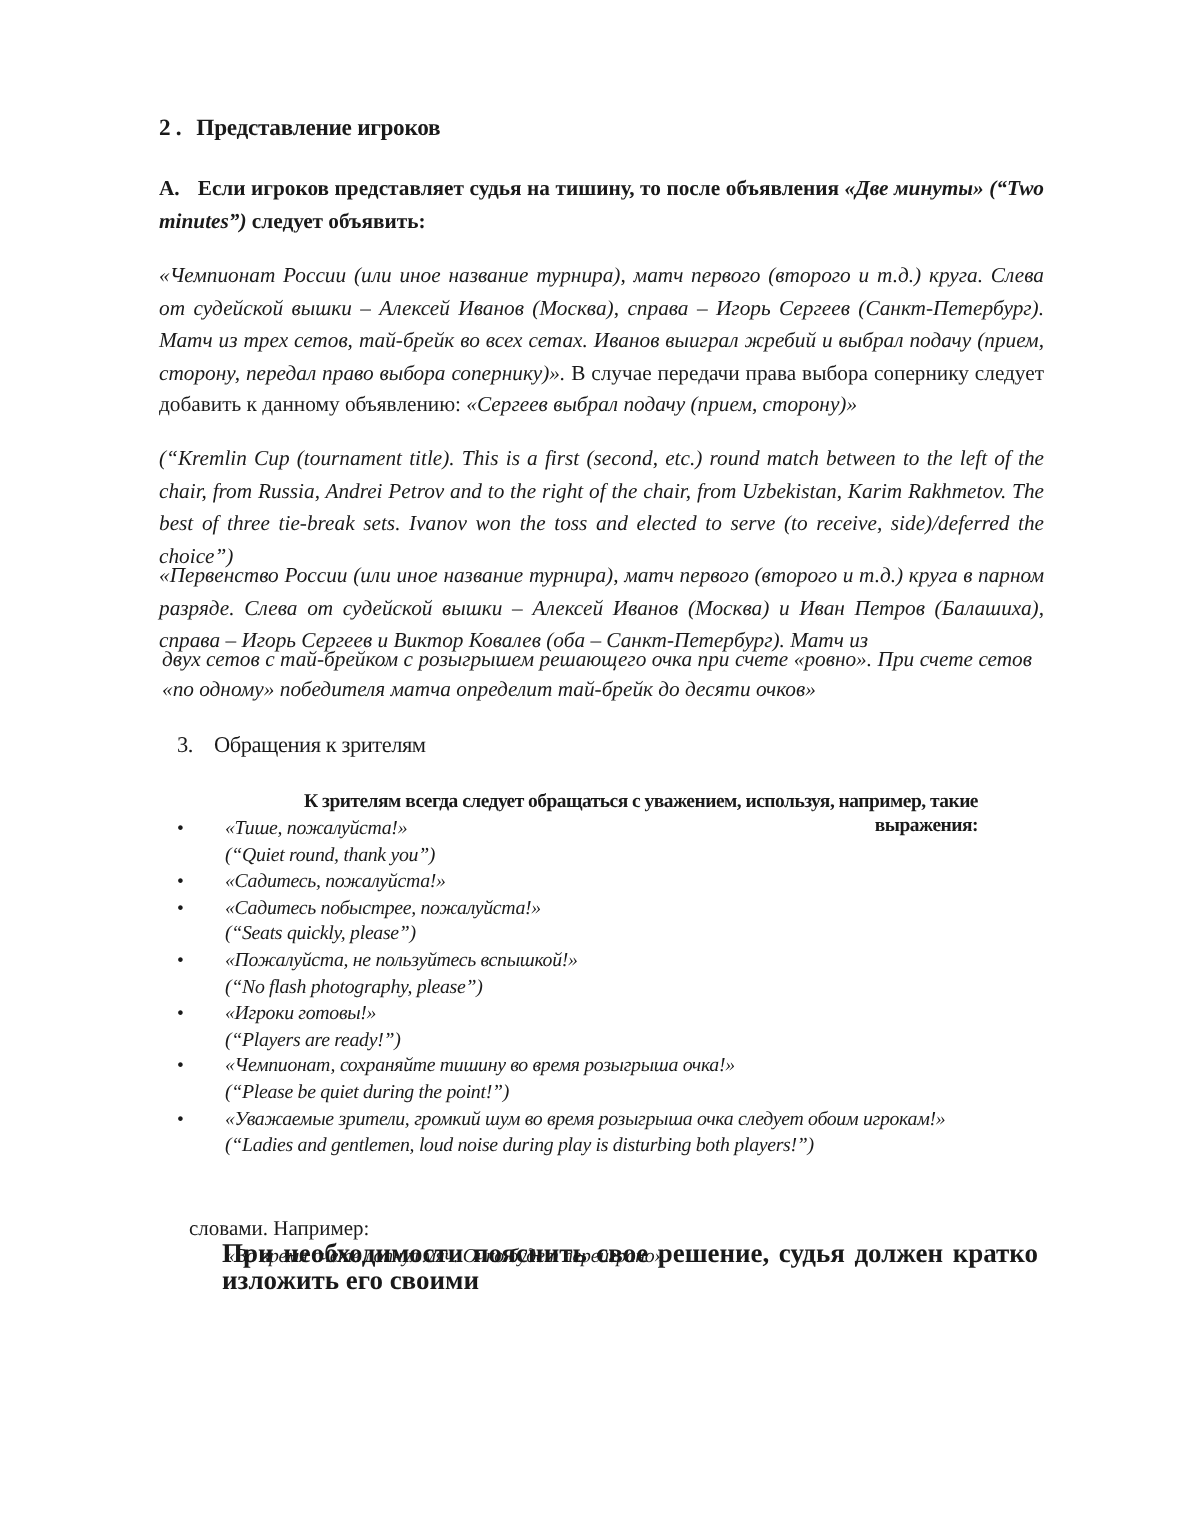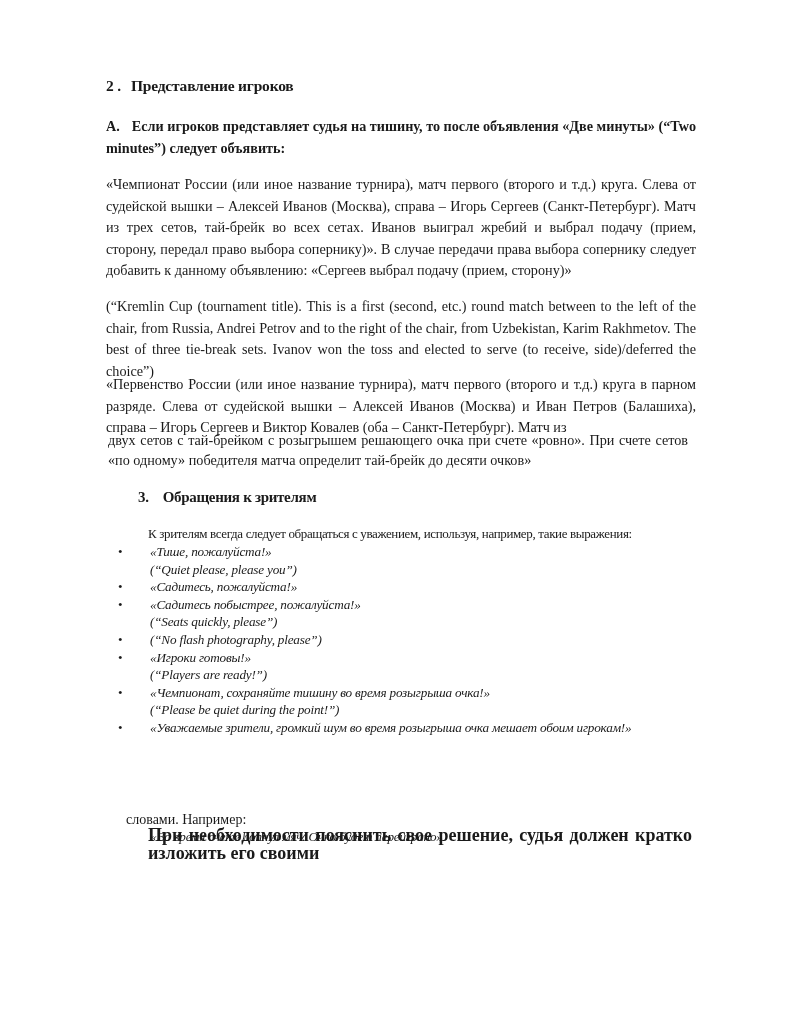--- a/index.html
+++ b/index.html
@@ -26,38 +26,38 @@
       font-size: 15.5px; font-weight: bold;
       letter-spacing: -0.2px;
     }
     .h2 .num { margin-right: 10px; }
     .para {
       left: 106px; width: 590px;
       font-size: 14.2px; line-height: 21.5px;
       text-align: justify;
     }
     .para.bold { font-weight: bold; }
-    .it { }
+    .it { font-style: italic; }
     .pA { top: 116px; }
     .pA .lbl { margin-right: 12px; }
     .p1 { top: 174px; }
     .p2 { top: 296px; }
     .p3 { top: 374px; }
     .p3b { top: 430px; left: 108px; width: 580px; line-height: 20px; }
     .h3 {
       left: 118px; top: 489px;
-      font-size: 15px; font-weight: bold;
+      font-size: 15px; font-weight: normal;
       letter-spacing: -0.3px;
-      margin-left: 20px;
     }
     .h3 .num { margin-right: 14px; }
     .intro {
       left: 148px; top: 526px;
-      font-size: 13px; font-weight: normal;
+      font-size: 13px; font-weight: bold;
       letter-spacing: -0.35px;
+      text-align: right;
     }
     ul.bullets {
       position: absolute;
       left: 118px; top: 543px;
       margin: 0; padding: 0;
       list-style: none;
       width: 560px;
     }
     ul.bullets li {
       position: relative;
@@ -117,48 +117,50 @@
   <h3 class="abs h3">
     <span class="num">3.</span><span>Обращения к зрителям</span>
   </h3>
 
   <p class="abs intro">К зрителям всегда следует обращаться с уважением, используя, например, такие выражения:</p>
 
   <ul class="bullets">
     <li>
       <span class="dot">•</span>
       <span class="ru">«Тише, пожалуйста!»</span>
-      <span class="en">(“Quiet please, please you”)</span>
+      <span class="en">(“Quiet round, thank you”)</span>
     </li>
     <li>
       <span class="dot">•</span>
       <span class="ru">«Садитесь, пожалуйста!»</span>
     </li>
     <li>
       <span class="dot">•</span>
       <span class="ru">«Садитесь побыстрее, пожалуйста!»</span>
       <span class="en">(“Seats quickly, please”)</span>
     </li>
     <li>
       <span class="dot">•</span>
+      <span class="ru">«Пожалуйста, не пользуйтесь вспышкой!»</span>
       <span class="en">(“No flash photography, please”)</span>
     </li>
     <li>
       <span class="dot">•</span>
       <span class="ru">«Игроки готовы!»</span>
       <span class="en">(“Players are ready!”)</span>
     </li>
     <li>
       <span class="dot">•</span>
       <span class="ru">«Чемпионат, сохраняйте тишину во время розыгрыша очка!»</span>
       <span class="en">(“Please be quiet during the point!”)</span>
     </li>
     <li>
       <span class="dot">•</span>
-      <span class="ru">«Уважаемые зрители, громкий шум во время розыгрыша очка мешает обоим игрокам!»</span>
+      <span class="ru">«Уважаемые зрители, громкий шум во время розыгрыша очка следует обоим игрокам!»</span>
+      <span class="en">(“Ladies and gentlemen, loud noise during play is disturbing both players!”)</span>
     </li>
   </ul>
 
   <p class="abs explain">При необходимости пояснить свое решение, судья должен кратко изложить его своими</p>
   <p class="abs explain2">словами. Например:</p>
 
   <div class="abs example">
     <div>«Во время счете лопнул мяч. Очко будет переиграно»</div>
   </div>
 

